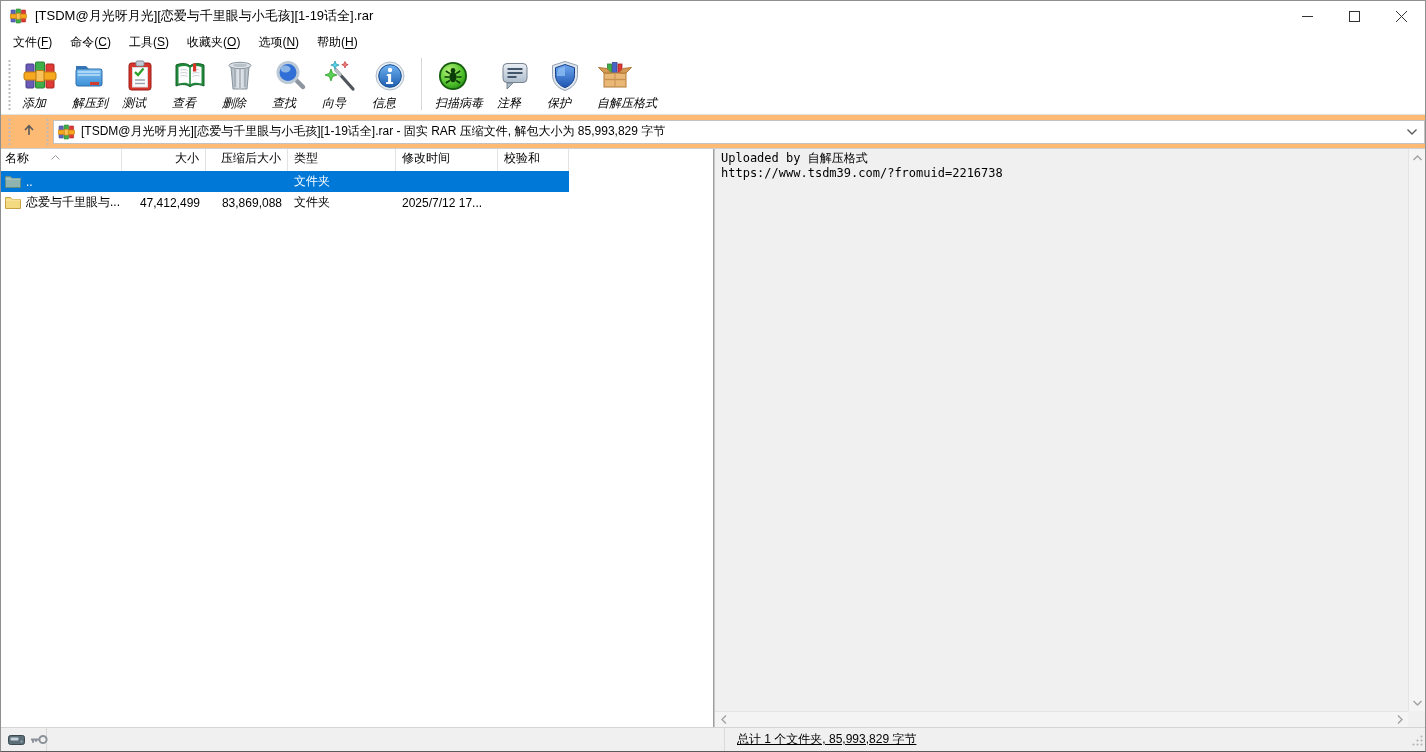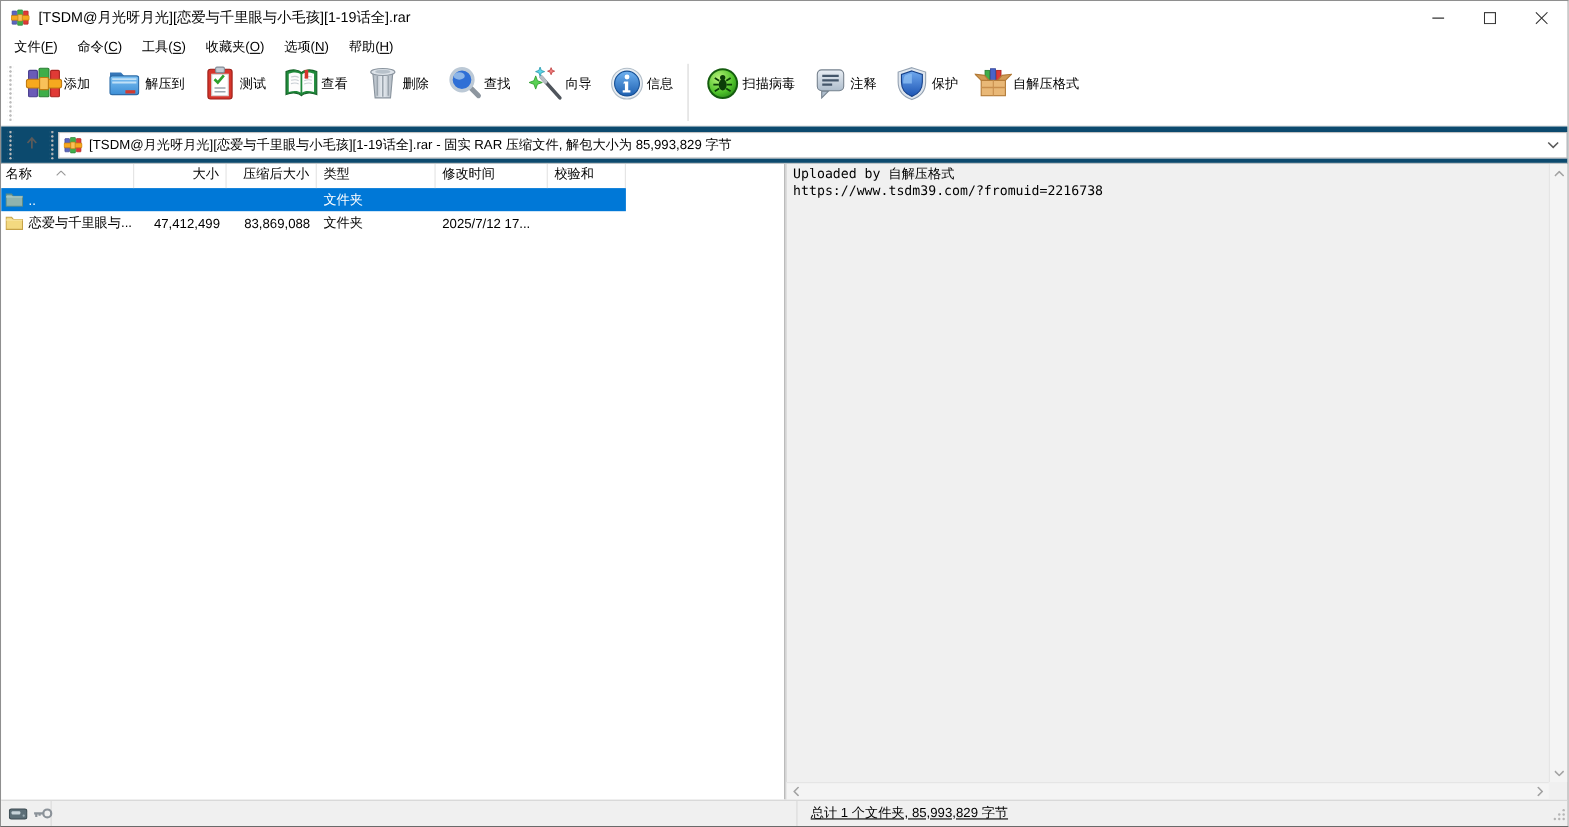--- a/index.html
+++ b/index.html
@@ -22,27 +22,27 @@
   
   .menubar { height:22px; display:flex; align-items:center; padding-left:3px; background:#fff; flex:0 0 auto; }
   .menu-item { padding:3px 9px; white-space:nowrap; cursor:default; }
   .menu-item .u { text-decoration:underline; text-underline-offset:2px; }
 
   
   .toolbar { height:62px; display:flex; align-items:flex-start; padding:3px 0 0 6px; background:#fff; flex:0 0 auto; border-bottom:1px solid #e2e2e2; }
   .gripper { width:5px; align-self:stretch; margin:4px 3px 4px 0;
     background-image:radial-gradient(circle, #bcbcbc 1px, transparent 1.2px);
     background-size:4px 4px; background-position:center; }
-  .tb-btn { display:flex; flex-direction:row; align-items:center; padding:2px 7px 1px; min-width:46px; }
+  .tb-btn { display:flex; flex-direction:column; padding:2px 7px 1px; min-width:46px;font-style:italic; }
   .tb-icon { width:36px; height:36px; display:flex; align-items:center; justify-content:center; }
   .tb-label { font-size:12px; margin-top:1px; white-space:nowrap; }
   .tb-sep { width:1px; background:#d6d6d6; height:52px; margin:2px 6px 0 6px; flex:0 0 auto; }
 
   
-  .addressbar { height:34px; display:flex; align-items:center; padding-left:6px; background:#0c4a6e; flex:0 0 auto; border-bottom:1px solid #cfcfcf; }
+  .addressbar { height:34px; display:flex; align-items:center; padding-left:6px; background:#fdba74; flex:0 0 auto; border-bottom:1px solid #cfcfcf; }
   .addr-gripper { width:5px; height:26px; margin-right:3px;
     background-image:radial-gradient(circle, #bcbcbc 1px, transparent 1.2px);
     background-size:4px 4px; background-position:center; }
   .up-btn { width:28px; height:26px; display:flex; align-items:center; justify-content:center; margin-right:2px; }
   .addr-combo { flex:1; height:24px; border:1px solid #c2c2c2; background:#fff; display:flex; align-items:center; padding:0 6px 0 4px; margin-right:0; }
   .addr-text { margin-left:6px; white-space:nowrap; overflow:hidden; }
   .addr-chevron { margin-left:auto; display:flex; }
 
   
   .main { flex:1 1 auto; display:flex; overflow:hidden; }

